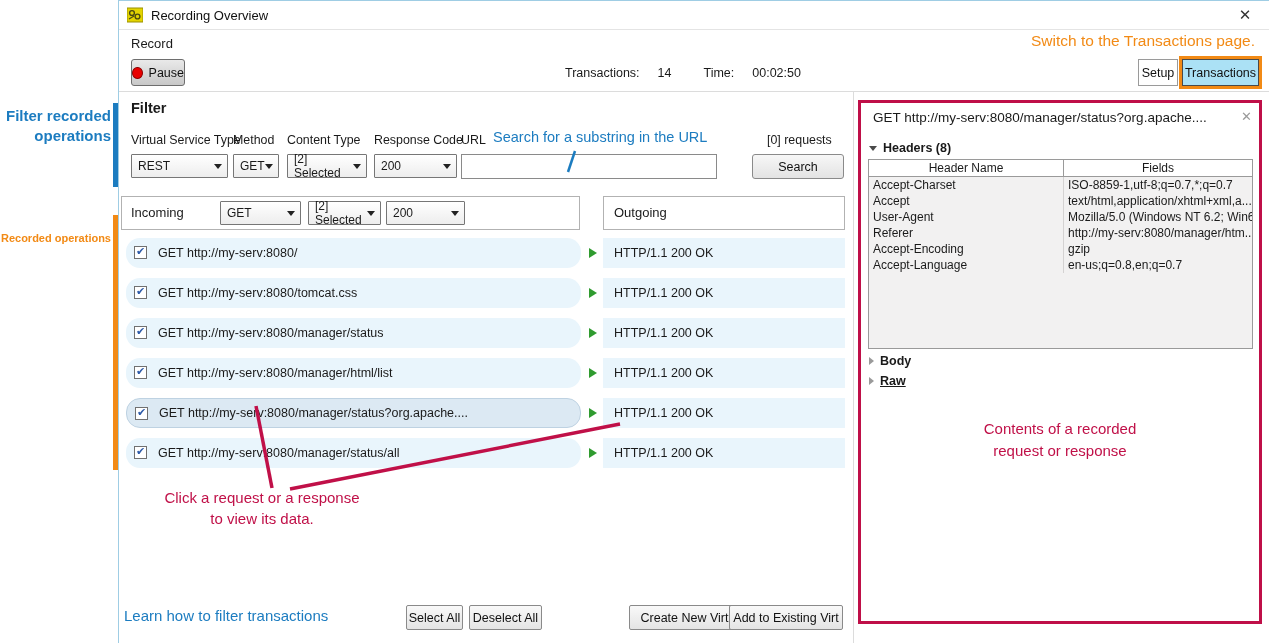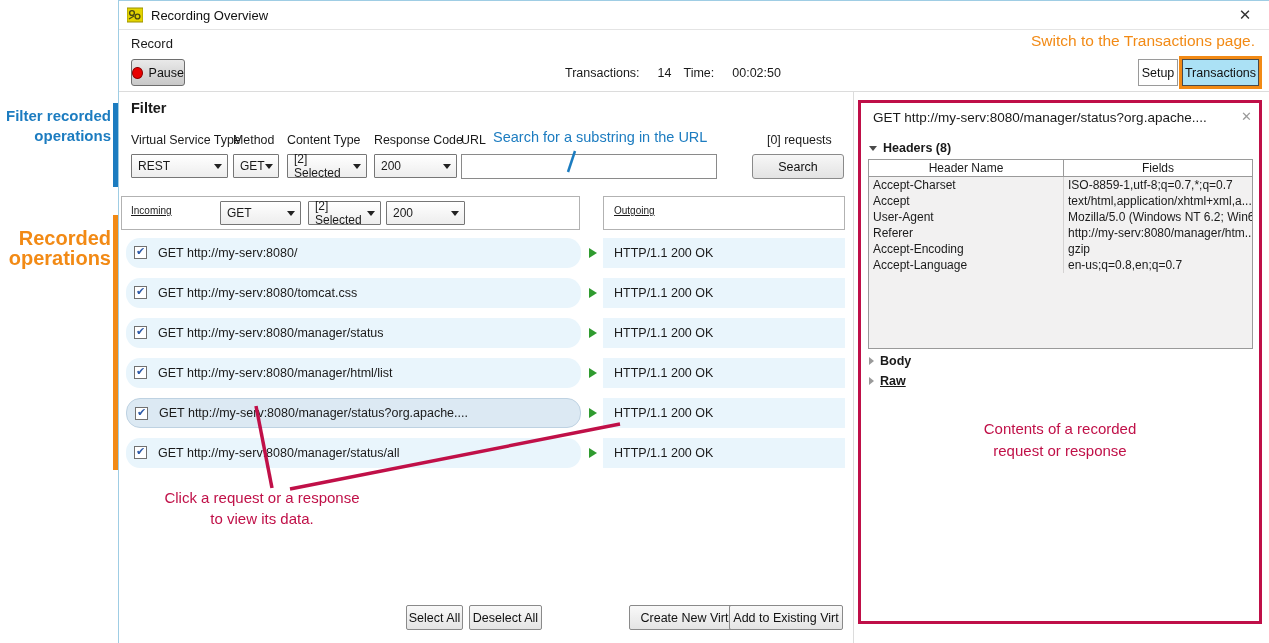--- a/index.html
+++ b/index.html
@@ -23,30 +23,30 @@
   .win-btn {
     display:flex; align-items:center; justify-content:center; gap:6px;
     background:linear-gradient(#f3f3f3,#d8d8d8); border:1px solid #8a8a8a; border-radius:3px;
     font-size:12.5px; color:#111;
   }
   #pause-button { left:131px; top:59px; width:54px; height:27px; background:linear-gradient(#e9e9e9,#c8c8c8); border:1px solid #6e6e6e; }
   .rec-dot { width:12px; height:12px; border-radius:50%; background:#e90000; border:1px solid #8d0000; }
 
   #stats { left:565px; top:59px; height:27px; display:flex; align-items:center; font-size:12.5px; }
   #stats .v { margin-left:18px; }
-  #stats .l2 { margin-left:12px; }
+  #stats .l2 { margin-left:32px; }
 
   #tab-setup { left:1138px; top:59px; width:40px; height:27px; background:#fff; border:1px solid #9a9a9a; border-radius:0; }
   #tab-transactions { left:1182px; top:59px; width:77px; height:27px; background:#abe1f5; border:1px solid #4a4a4a; border-radius:0; outline:3px solid #f28a15; }
 
   #toolbar-sep { left:119px; top:91px; right:0; height:1px; background:#dcdcdc; }
   #pane-divider { left:853px; top:92px; width:1px; bottom:0; background:#dcdcdc; }
   #ann-filter-ops { left:0; top:106px; width:111px; text-align:right; font-size:15px; font-weight:bold; line-height:20px; color:#1c7cc0; }
   #bar-filter { left:113px; top:103px; width:5px; height:84px; background:#1c7cc0; }
-  #ann-recorded-ops { left:0; top:228px; width:111px; text-align:right; font-size:20px; font-weight:bold; line-height:20px; color:#f28a15; }
+  #ann-recorded-ops { left:0; top:228px; width:111px; text-align:right; font-size:11px; font-weight:bold; line-height:20px; color:#f28a15; }
   #bar-recorded { left:113px; top:215px; width:5px; height:255px; background:#f28a15; }
 
   
   #filter-title { left:131px; top:100px; font-size:14.5px; font-weight:bold; }
   .flt-label { top:133px; font-size:12.4px; }
   #ann-search-hint { left:493px; top:129px; font-size:14.5px; color:#1c7cc0; }
   #requests-count { left:767px; top:133px; font-size:12.4px; }
 
   .combo {
     top:154px; height:24px; background:linear-gradient(#ffffff,#ededed);
@@ -57,21 +57,21 @@
     position:absolute; right:5px; top:9px; width:0; height:0;
     border-left:4px solid transparent; border-right:4px solid transparent; border-top:5px solid #222;
   }
   #url-input { left:461px; top:154px; width:256px; height:25px; border:1px solid #8a8a8a; font-size:12px; padding:0 5px; font-family:"Liberation Sans",sans-serif; }
   #search-button { left:752px; top:154px; width:92px; height:25px; background:linear-gradient(#f7f7f7,#e3e3e3); }
 
   
   .group-box { top:196px; height:34px; border:1px solid #b2b2b2; background:#fff; }
   #incoming-box { left:121px; width:459px; }
   #outgoing-box { left:603px; width:242px; }
-  .group-label { font-size:10px;text-decoration:underline; }
+  .group-label { font-size:13px; }
   #incoming-label { left:131px; top:205px; }
   #outgoing-label { left:614px; top:205px; }
   .inc-combo { top:201px; }
 
   
   .txn-row { left:126px; width:719px; height:30px; }
   .req-cell { position:absolute; left:0; top:0; width:455px; height:30px; background:#e9f5fc; display:flex; align-items:center;border-radius:14px; }
   .txn-row.sel .req-cell { background:#dce9f3; border:1px solid #bed2e2; }
   .resp-cell { position:absolute; left:477px; top:0; width:242px; height:30px; background:#e9f5fc; display:flex; align-items:center; }
   .req-text { margin-left:32px; font-size:12.5px; }
@@ -265,20 +265,21 @@
     <div class="resp-cell">
       <span class="resp-text">HTTP/1.1 200 OK</span>
     </div>
   </div>
 
   <div class="abs" id="click-hint">
     <div>Click a request or a response</div>
     <div>to view its data.</div>
   </div>
 
+  <div class="abs" id="learn-link">Learn how to filter transactions</div>
   <div class="abs win-btn foot-btn" id="btn-select-all">Select All</div>
   <div class="abs win-btn foot-btn" id="btn-deselect-all">Deselect All</div>
   <div class="abs win-btn foot-btn" id="btn-create-virt">Create New Virt</div>
   <div class="abs win-btn foot-btn" id="btn-add-virt">Add to Existing Virt</div>
 
   <div class="abs" id="detail-panel">
     <div id="detail-title">GET http://my-serv:8080/manager/status?org.apache....</div>
     <div id="detail-close">✕</div>
 
     <div class="expander" id="exp-headers">

